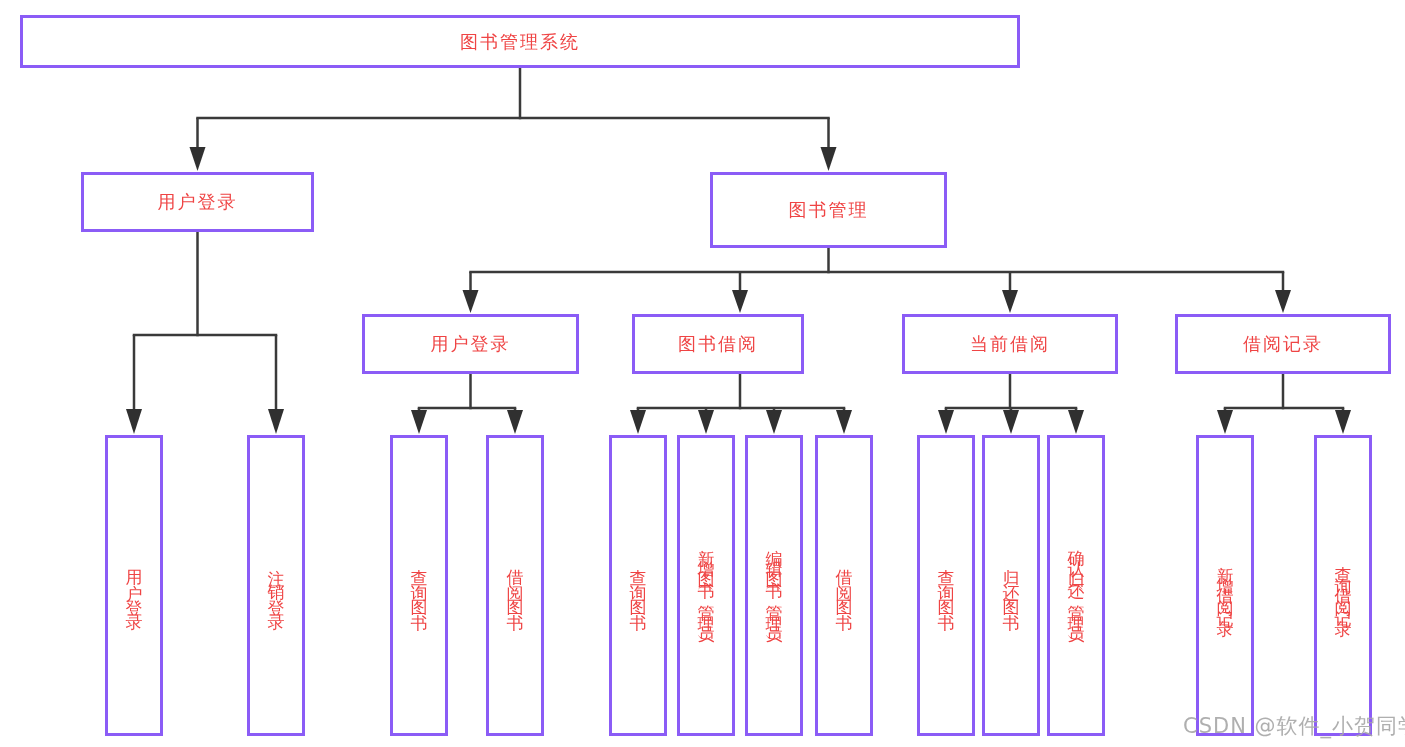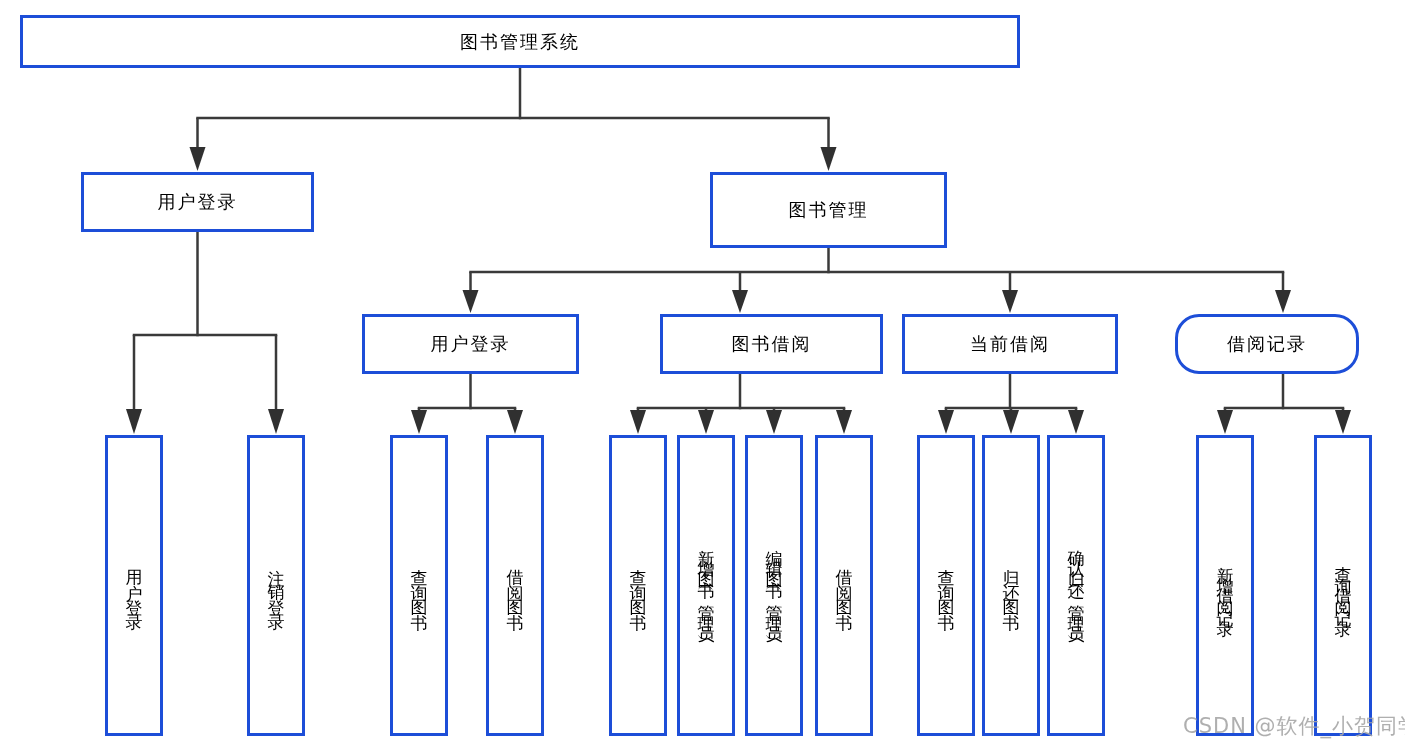--- a/index.html
+++ b/index.html
@@ -1,23 +1,23 @@
 <!DOCTYPE html>
 <html><head>
 <meta charset="utf-8">
 <style>
   html,body{margin:0;padding:0;background:#fff;}
   #canvas{
     position:relative;width:1405px;height:747px;background:#fff;overflow:hidden;
     font-family:"DejaVu Sans","Liberation Sans",sans-serif;
   }
   .node{
-    position:absolute;box-sizing:border-box;border:3px solid #1d4ed8;background:#fff;
+    position:absolute;box-sizing:border-box;border:3px solid #8b5cf6;background:#fff;
     display:flex;align-items:center;justify-content:center;
-    color:#000000;
+    color:#ef4444;
   }
   .h-node{font-size:18px;letter-spacing:2px;}
   .v-node{
     writing-mode:vertical-rl;text-orientation:mixed;
     font-size:17px;letter-spacing:15px;line-height:1;
     text-align:center;
   }
   .v-node.tight{letter-spacing:11px;}
   #connectors{position:absolute;left:0;top:0;pointer-events:none;}
   #connectors line{stroke:#3a3a3a;stroke-width:2.5;}
@@ -107,23 +107,23 @@
       <polygon points="1335,410 1351,410 1343,434"></polygon>
     </g>
   </svg>
 
   <div class="node h-node" style="left:20px;top:15px;width:1000px;height:53px;">图书管理系统</div>
 
   <div class="node h-node" style="left:81px;top:172px;width:233px;height:60px;">用户登录</div>
   <div class="node h-node" style="left:710px;top:172px;width:237px;height:76px;">图书管理</div>
 
   <div class="node h-node" style="left:362px;top:314px;width:217px;height:60px;">用户登录</div>
-  <div class="node h-node" style="left:660px;top:314px;width:223px;height:60px;font-family:Liberation Mono, monospace;">图书借阅</div>
+  <div class="node h-node" style="left:632px;top:314px;width:172px;height:60px;font-family:Liberation Mono, monospace;">图书借阅</div>
   <div class="node h-node" style="left:902px;top:314px;width:216px;height:60px;">当前借阅</div>
-  <div class="node h-node" style="left:1175px;top:314px;width:184px;height:60px;border-radius:24px;">借阅记录</div>
+  <div class="node h-node" style="left:1175px;top:314px;width:216px;height:60px;">借阅记录</div>
 
   <div class="node v-node" style="left:105px;top:435px;width:58px;height:301px;">用户登录</div>
   <div class="node v-node" style="left:247px;top:435px;width:58px;height:301px;">注销登录</div>
 
   <div class="node v-node" style="left:390px;top:435px;width:58px;height:301px;">查询图书</div>
   <div class="node v-node" style="left:486px;top:435px;width:58px;height:301px;">借阅图书</div>
 
   <div class="node v-node" style="left:609px;top:435px;width:58px;height:301px;">查询图书</div>
   <div class="node v-node tight" style="left:677px;top:435px;width:58px;height:301px;">新增图书（管理员）</div>
   <div class="node v-node tight" style="left:745px;top:435px;width:58px;height:301px;">编辑图书（管理员）</div>

